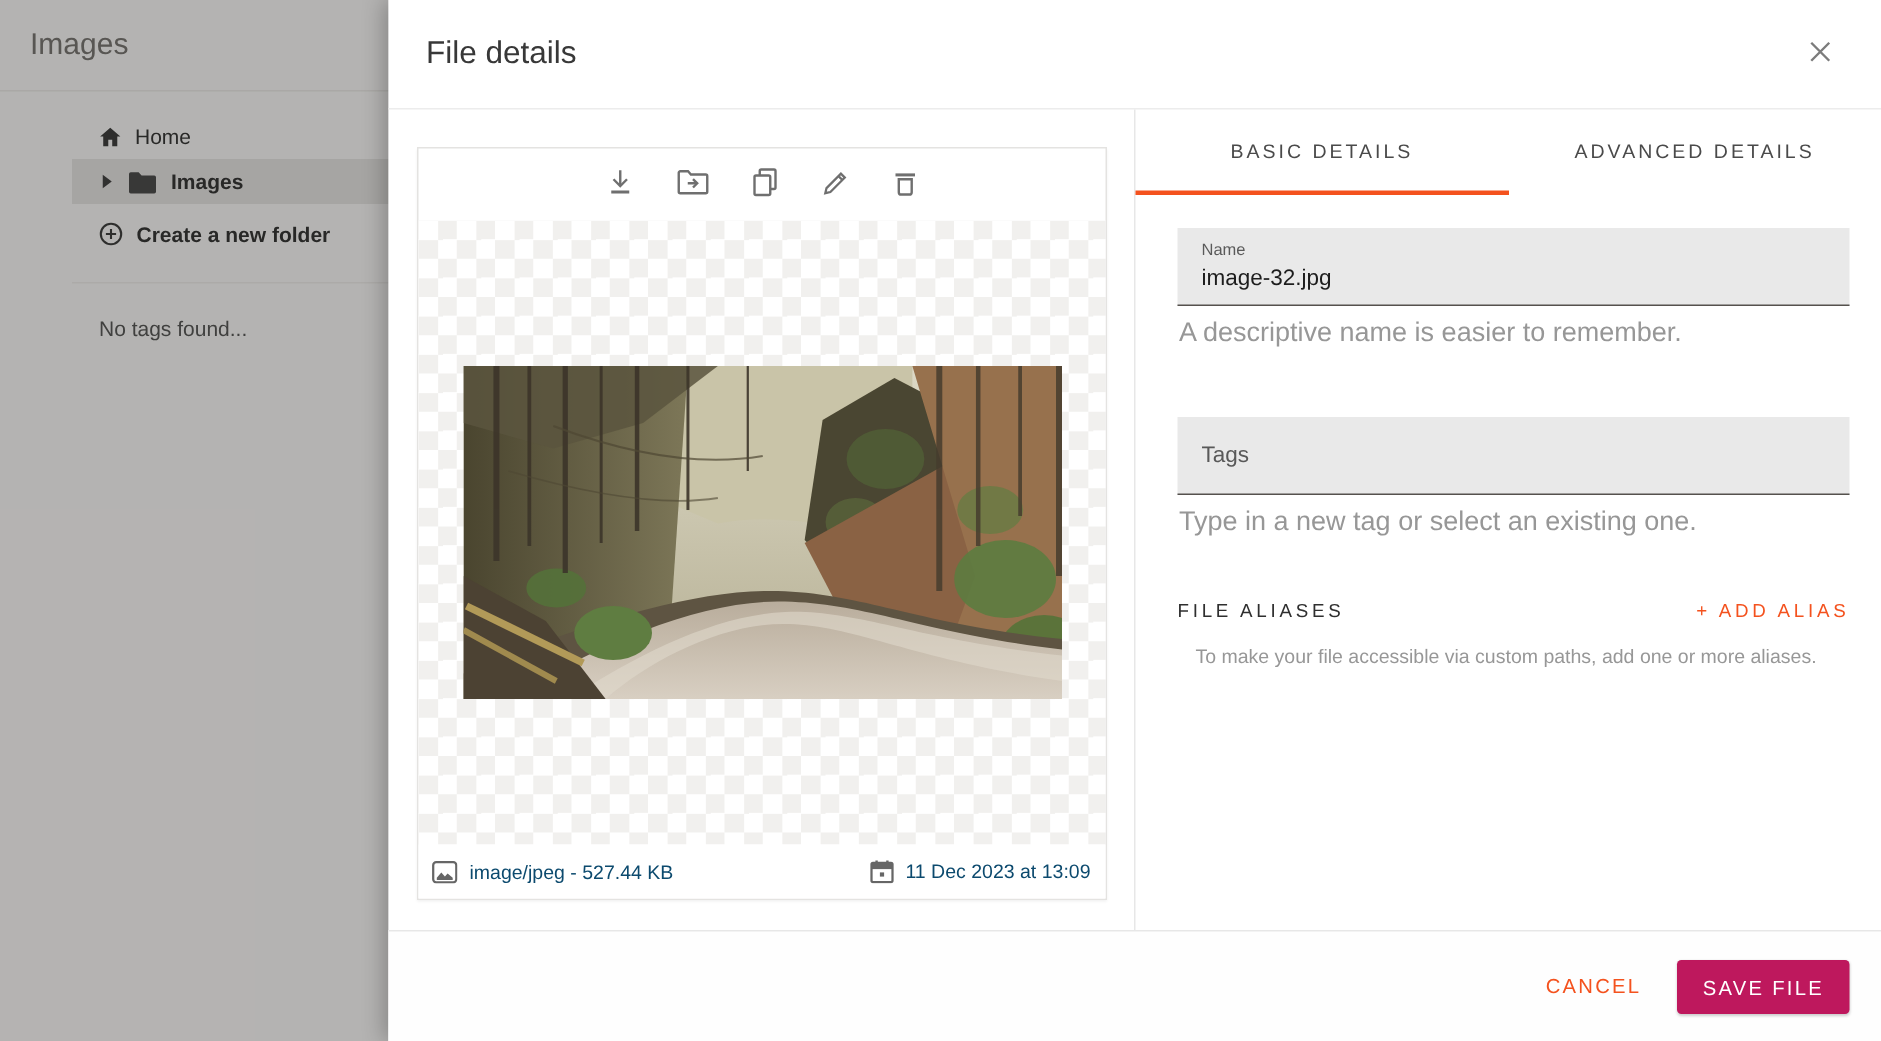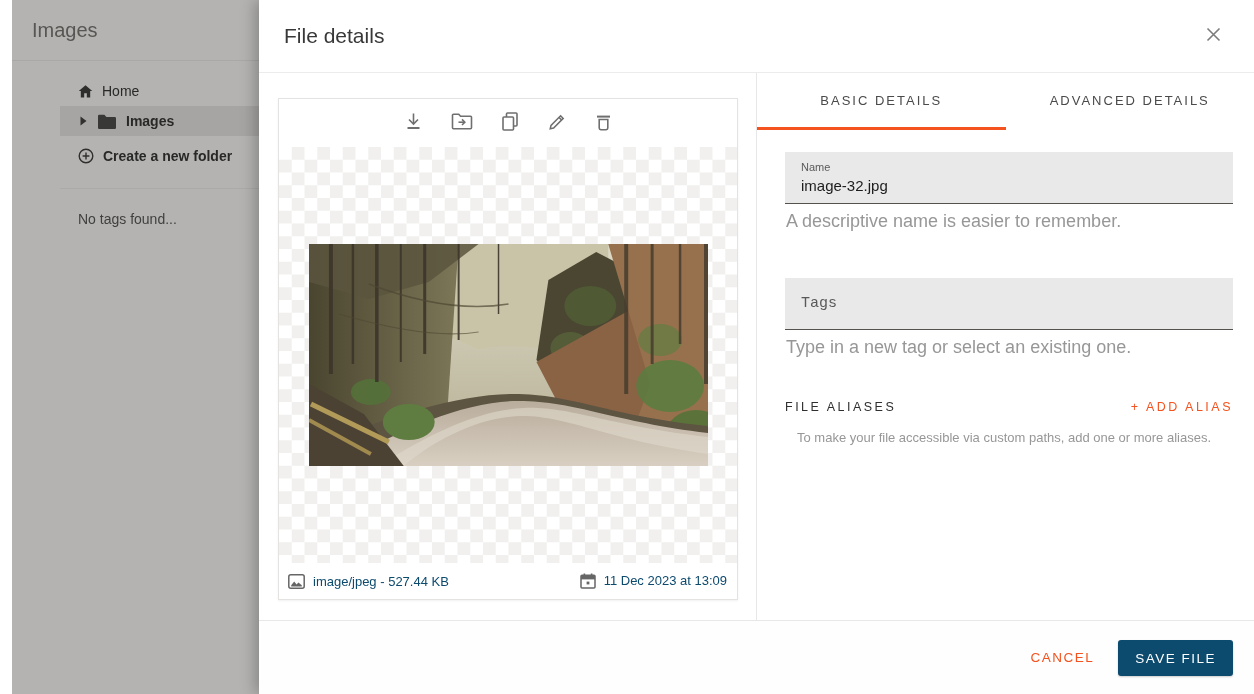--- a/index.html
+++ b/index.html
@@ -1,20 +1,20 @@
 <!DOCTYPE html>
 <html><head>
 <meta charset="utf-8">
 <style>
   * { margin:0; padding:0; box-sizing:border-box; }
   html,body { width:1254px; height:694px; overflow:hidden; background:#fff;
     font-family:"Liberation Sans", sans-serif; }
 
   
-  .sidebar { position:absolute; left:12px; top:0; width:259px; height:694px;
+  .sidebar { position:absolute; left:0; top:0; width:259px; height:694px;
     background:#fbfaf9; }
   .sidebar-header { height:61px; display:flex; align-items:center;
     padding-left:20px; border-bottom:1px solid #eceae8; }
   .sidebar-title { font-size:20px; color:#777471; font-weight:400; }
   .side-nav { padding-top:15px;padding-left:48px; }
   .side-row { display:flex; align-items:center; height:30px; padding-left:18px;
     font-size:14px; color:#333; cursor:pointer; }
   .side-row .ic { display:inline-flex; margin-right:9px; color:#3c3c3c; }
   .side-row.selected { background:#e7e5e4; font-weight:bold; padding-left:20px; height:30px; }
   .side-row.selected .caret { margin-right:10px; }
@@ -62,38 +62,38 @@
     border:none; background:none; border-bottom:3px solid transparent; font-weight:400; }
   .tab.active { border-bottom-color:#f4521e; }
 
   .form { padding:22px 21px 0 28px; }
   .field { background:#e9e9e9; border-bottom:1px solid #55514d; }
   .field-name { height:52px; padding:9px 16px 0; }
   .field-label { font-size:11px; color:#5a5a5a; display:block; }
   .field-input { display:block; width:100%; border:none; background:transparent;
     font-family:inherit; font-size:15px; color:#1d1d1d; margin-top:4px; outline:none; padding:0; }
   .field-tags { height:52px; margin-top:46px; display:flex; align-items:center; padding:0 16px; }
-  .tags-input { width:100%; border:none; background:transparent; font-family:Liberation Mono, monospace;
+  .tags-input { width:100%; border:none; background:transparent; font-family:Liberation Sans, sans-serif;
     font-size:15px; color:#737373; outline:none; padding:0; }
   .tags-input::placeholder { color:#595959; opacity:1; }
   .helper { margin:7px 0 0 1px; font-size:18px; color:#979797; }
 
   .aliases-row { margin-top:42px; display:flex; align-items:baseline;
     justify-content:space-between; }
   .aliases-title { font-size:12.5px; letter-spacing:2.5px; color:#2f2f2f; }
   .add-alias { font-size:12.5px; letter-spacing:2.5px; color:#f4521e; background:none;
     border:none; cursor:pointer; font-family:inherit; }
   .aliases-hint { margin-top:16px; font-size:13px; color:#979797;margin-left:12px; }
 
   .modal-footer { height:74px; flex:0 0 74px; border-top:1px solid #e7e7e7;
     display:flex; align-items:center; justify-content:flex-end; gap:24px;
     padding-right:21px; background:#fefefe; }
   .btn-cancel { font-size:13.5px; letter-spacing:1.5px; color:#f4521e; background:none;
     border:none; cursor:pointer; font-family:inherit; }
-  .btn-save { font-size:13.5px; letter-spacing:1.5px; color:#fff; background:#0c4a6e;
+  .btn-save { font-size:13.5px; letter-spacing:1.5px; color:#fff; background:#be185d;
     border:none; border-radius:3px; padding:11px 17px 10px; cursor:pointer;
     font-family:inherit; box-shadow:0 1px 2px rgba(0,0,0,0.2); }
 </style>
 </head>
 <body>
 
 <div class="sidebar">
   <div class="sidebar-header">
     <span class="sidebar-title">Images</span>
   </div>

